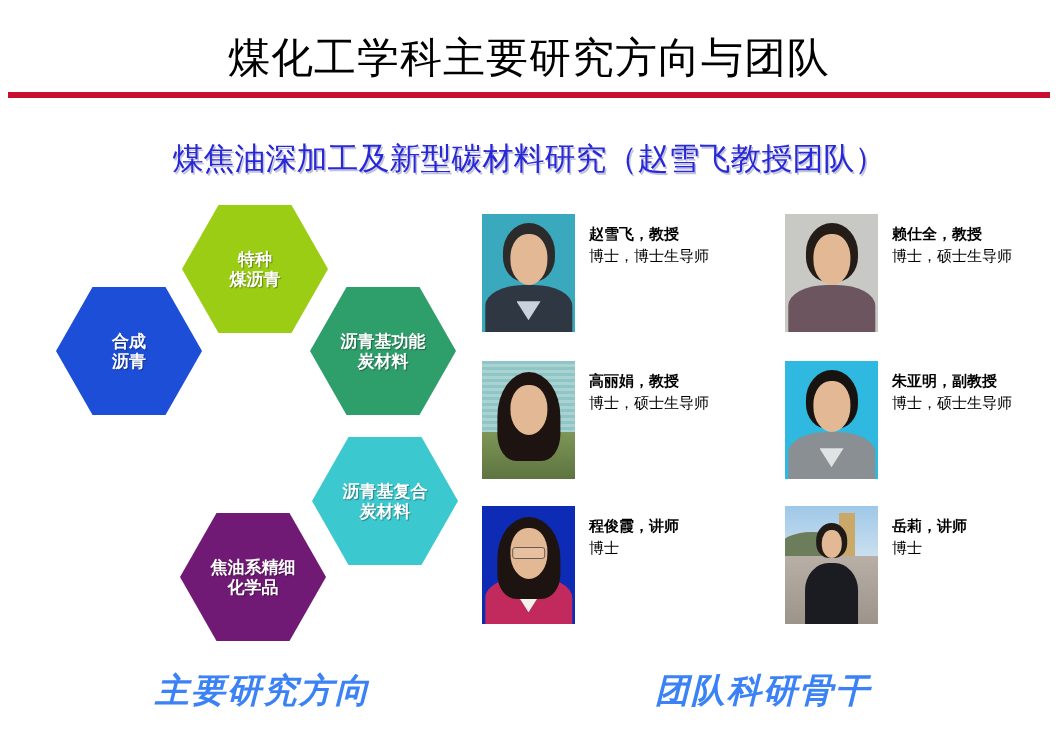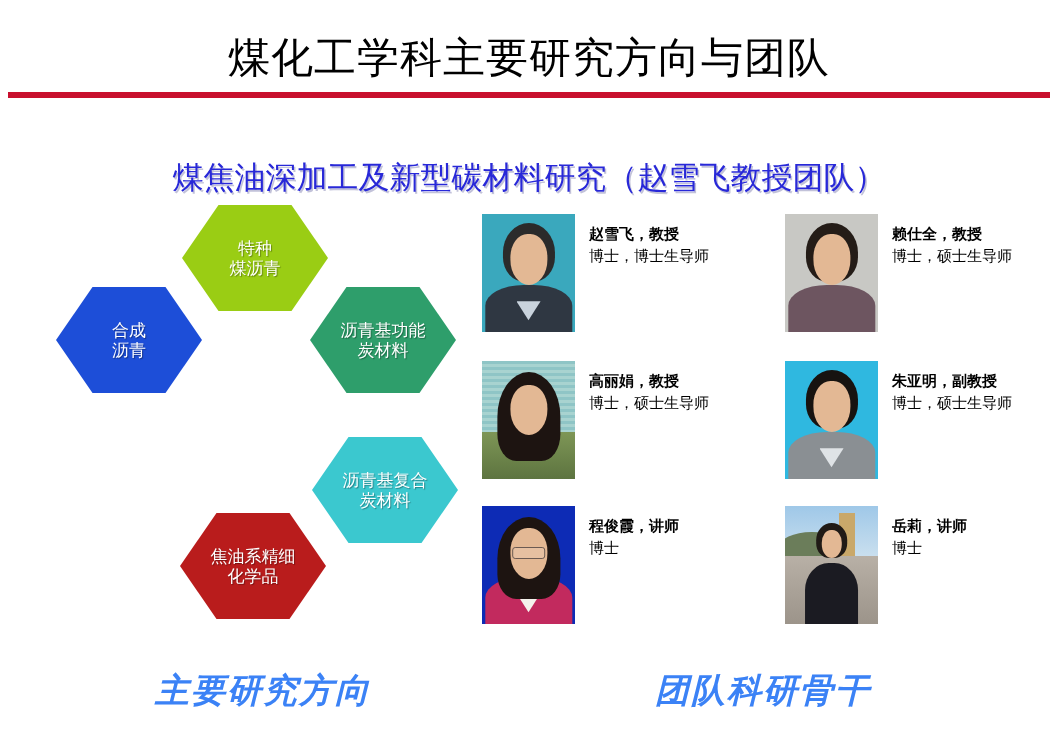--- a/index.html
+++ b/index.html
@@ -40,21 +40,20 @@
     position: absolute;
     left: 0; top: 138px;
     width: 1058px;
     text-align: center;
     font-family: "DejaVu Sans", "Liberation Sans", sans-serif;
     font-size: 31px;
     font-weight: 400;
     color: #2828D8;
     text-shadow: 1.5px 1.5px 0 rgba(120,120,170,0.45);
     white-space: nowrap;
-    margin-top: 19px;
   }
 
   
   #hex-cluster {
     position: absolute;
     left: 40px; top: 205px;
     width: 430px; height: 440px;
   }
   .hex {
     position: absolute;
@@ -65,21 +64,21 @@
     align-items: center;
     justify-content: center;
     text-align: center;
     color: #ffffff;
     font-family: "DejaVu Sans", "Liberation Sans", sans-serif;
     line-height: 1.18;
     text-shadow: 1px 1px 1px rgba(0,0,0,0.35);
   }
   .hex .l { display: block; }
 
-  .hex-small { width: 146px; height: 106px; font-size: 17px; font-weight: 400; align-items: center; }
+  .hex-small { width: 146px; height: 128px; font-size: 17px; font-weight: 700; align-items: center; }
   .hex-center {
     width: 186px; height: 182px;
     font-size: 22px; font-weight: 700;
     color: #FFF22D;
     text-shadow: 1px 1px 1px rgba(120,60,0,0.45);
     line-height: 1.25;
   }
 
   #hex-top       { left: 142px; top: 0px;   }
   #hex-topleft   { left: 16px;  top: 82px;  }
@@ -237,21 +236,21 @@
   <div class="hex hex-small" id="hex-topright" style="background:#2E9E6B">
     <span class="l">沥青基功能</span>
     <span class="l">炭材料</span>
   </div>
 
   <div class="hex hex-small" id="hex-botright" style="background:#3BC8CF">
     <span class="l">沥青基复合</span>
     <span class="l">炭材料</span>
   </div>
 
-  <div class="hex hex-small" id="hex-bottom" style="background:#b91c1c">
+  <div class="hex hex-small" id="hex-bottom" style="background:#701a75">
     <span class="l">焦油系精细</span>
     <span class="l">化学品</span>
   </div>
 
 
   <div class="hex hex-small" id="hex-topleft" style="background:#1d4ed8">
     <span class="l">合成</span>
     <span class="l">沥青</span>
   </div>
 

